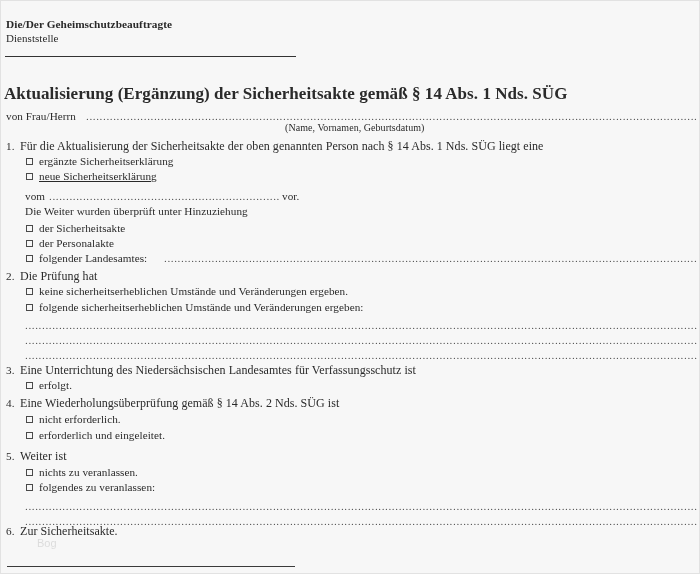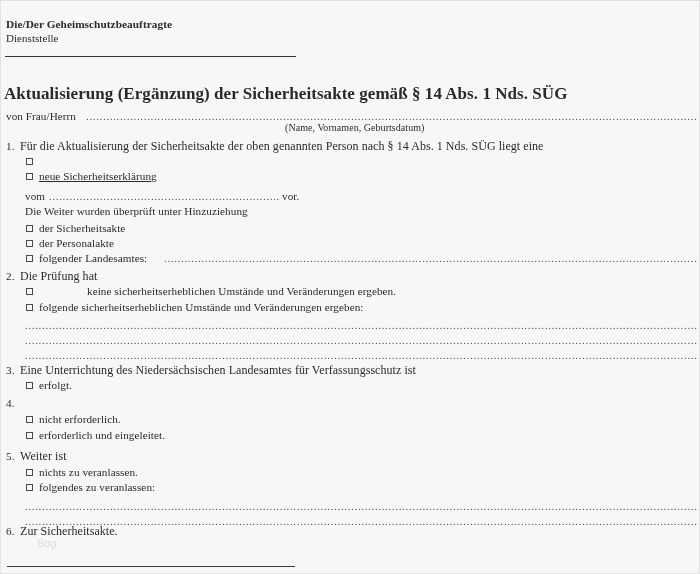--- a/index.html
+++ b/index.html
@@ -136,20 +136,21 @@
     <div class="t doc-title">Aktualisierung (Ergänzung) der Sicherheitsakte gemäß § 14 Abs. 1 Nds. SÜG</div>
 
     <div class="t von-label">von Frau/Herrn</div>
     <div class="dots" style="left:85px; top:94px; width:612px;"></div>
     <div class="t name-caption">(Name, Vornamen, Geburtsdatum)</div>
 
     <div class="t num" style="left:5px; top:124px;">1.</div>
     <div class="t itm" style="left:19px; top:124px;">Für die Aktualisierung der Sicherheitsakte der oben genannten Person nach § 14 Abs. 1 Nds. SÜG liegt eine</div>
 
     <span class="cb" style="left:25px; top:142px;"></span>
+    <div class="t" style="left:38px; top:139px;">ergänzte Sicherheitserklärung</div>
 
     <span class="cb" style="left:25px; top:157px;"></span>
     <div class="t" style="left:38px; top:154px;text-decoration:underline;">neue Sicherheitserklärung</div>
 
     <div class="t" style="left:24px; top:174px;">vom</div>
     <div class="dots" style="left:48px; top:174px; width:230px;"></div>
     <div class="t" style="left:281px; top:174px;">vor.</div>
 
     <div class="t" style="left:24px; top:189px;">Die Weiter wurden überprüft unter Hinzuziehung</div>
 
@@ -160,36 +161,37 @@
     <div class="t" style="left:38px; top:221px;">der Personalakte</div>
 
     <span class="cb" style="left:25px; top:239px;"></span>
     <div class="t" style="left:38px; top:236px;">folgender Landesamtes:</div>
     <div class="dots" style="left:163px; top:236px; width:534px;"></div>
 
     <div class="t num" style="left:5px; top:254px;">2.</div>
     <div class="t itm" style="left:19px; top:254px;">Die Prüfung hat</div>
 
     <span class="cb" style="left:25px; top:272px;"></span>
-    <div class="t" style="left:38px; top:269px;margin-left:48px;">keine sicherheitserheblichen Umstände und Veränderungen ergeben.</div>
+    <div class="t" style="left:38px; top:269px;">keine sicherheitserheblichen Umstände und Veränderungen ergeben.</div>
 
     <span class="cb" style="left:25px; top:288px;"></span>
     <div class="t" style="left:38px; top:285px;font-family:Liberation Serif, serif;">folgende sicherheitserheblichen Umstände und Veränderungen ergeben:</div>
 
     <div class="dots" style="left:24px; top:303px; width:673px;"></div>
     <div class="dots" style="left:24px; top:318px; width:673px;"></div>
     <div class="dots" style="left:24px; top:333px; width:673px;"></div>
 
     <div class="t num" style="left:5px; top:348px;">3.</div>
     <div class="t itm" style="left:19px; top:348px;">Eine Unterrichtung des Niedersächsischen Landesamtes für Verfassungsschutz ist</div>
 
     <span class="cb" style="left:25px; top:366px;"></span>
     <div class="t" style="left:38px; top:363px;">erfolgt.</div>
 
     <div class="t num" style="left:5px; top:381px;">4.</div>
+    <div class="t itm" style="left:19px; top:381px;">Eine Wiederholungsüberprüfung gemäß § 14 Abs. 2 Nds. SÜG ist</div>
 
     <span class="cb" style="left:25px; top:400px;"></span>
     <div class="t" style="left:38px; top:397px;">nicht erforderlich.</div>
 
     <span class="cb" style="left:25px; top:416px;"></span>
     <div class="t" style="left:38px; top:413px;">erforderlich und eingeleitet.</div>
 
     <div class="t num" style="left:5px; top:434px;">5.</div>
     <div class="t itm" style="left:19px; top:434px;">Weiter ist</div>
 

